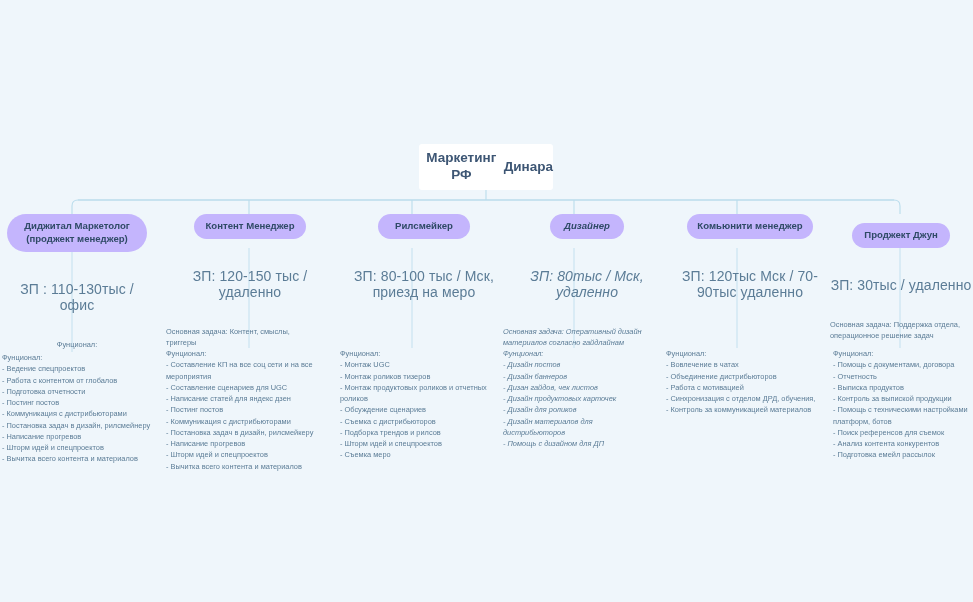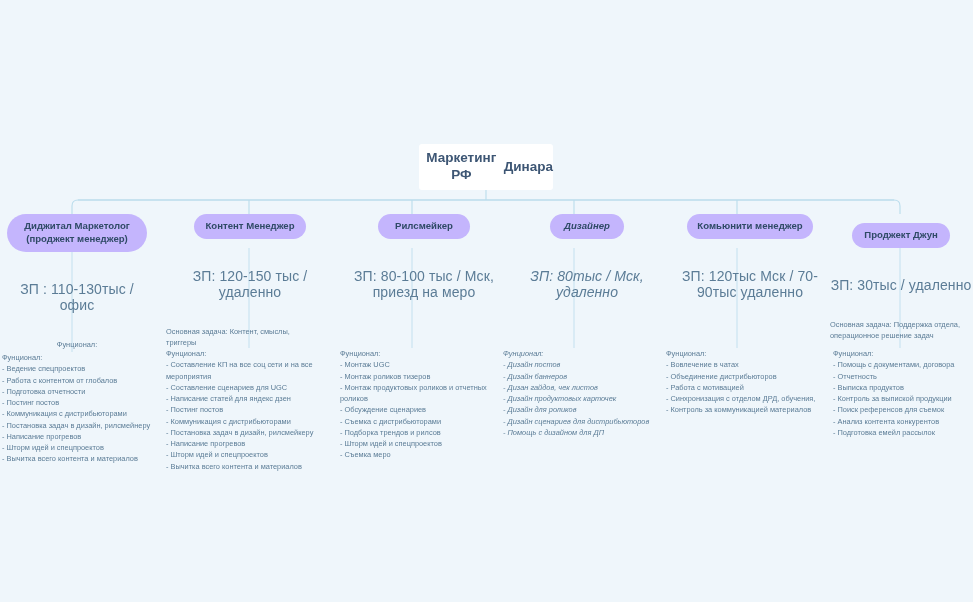--- a/index.html
+++ b/index.html
@@ -193,40 +193,41 @@
     <div class="pill" style="width:92px;">
       <span>Рилсмейкер</span>
     </div>
     <div class="salary">ЗП: 80-100 тыс / Мск, приезд на меро</div>
     <div class="func" style="top:134px; width:158px;">
       <span class="head">Фунционал:</span>
       <span class="item">- Монтаж UGC</span>
       <span class="item">- Монтаж роликов тизеров</span>
       <span class="item">- Монтаж продуктовых роликов и отчетных роликов</span>
       <span class="item">- Обсуждение сценариев</span>
-      <span class="item">- Съемка с дистрибьюторами</span>
+      <span class="item">- Съемка с дистрибьюторов</span>
       <span class="item">- Подборка трендов и рилсов</span>
       <span class="item">- Шторм идей и спецпроектов</span>
       <span class="item">- Съемка меро</span>
     </div>
   </div>
 
   <div class="col" style="left:503px; width:168px;font-style:italic;">
     <div class="pill" style="width:74px;">
       <span>Дизайнер</span>
     </div>
     <div class="salary">ЗП: 80тыс / Мск, удаленно</div>
+    <div class="task" style="width:150px;">Основная задача: Оперативный дизайн материалов согласно гайдлайнам</div>
     <div class="func" style="top:134px; width:150px;">
       <span class="head">Фунционал:</span>
       <span class="item">- Дизайн постов</span>
       <span class="item">- Дизайн баннеров</span>
       <span class="item">- Дизан гайдов, чек листов</span>
       <span class="item">- Дизайн продуктовых карточек</span>
       <span class="item">- Дизайн для роликов</span>
-      <span class="item">- Дизайн сценариев для дистрибьюторов</span>
+      <span class="item">- Дизайн материалов для дистрибьюторов</span>
       <span class="item">- Помощь с дизайном для ДП</span>
     </div>
   </div>
 
   <div class="col" style="left:666px; width:168px;">
     <div class="pill" style="width:126px;text-align:center;">
       <span>Комьюнити менеджер</span>
     </div>
     <div class="salary">ЗП: 120тыс Мск / 70-90тыс удаленно</div>
     <div class="func" style="top:134px; width:162px;">
@@ -244,19 +245,20 @@
       <span>Проджект Джун</span>
     </div>
     <div class="salary">ЗП: 30тыс / удаленно</div>
     <div class="task" style="width:138px;">Основная задача: Поддержка отдела, операционное решение задач</div>
     <div class="func indent" style="top:134px; width:140px;">
       <span class="head">Фунционал:</span>
       <span class="item">- Помощь с документами, договора</span>
       <span class="item">- Отчетность</span>
       <span class="item">- Выписка продуктов</span>
       <span class="item">- Контроль за выпиской продукции</span>
+      <span class="item">- Помощь с техническими настройками платформ, ботов</span>
       <span class="item">- Поиск референсов для съемок</span>
       <span class="item">- Анализ контента конкурентов</span>
       <span class="item"> - Подготовка емейл рассылок</span>
     </div>
   </div>
 
 </div>
 
 </body></html>

